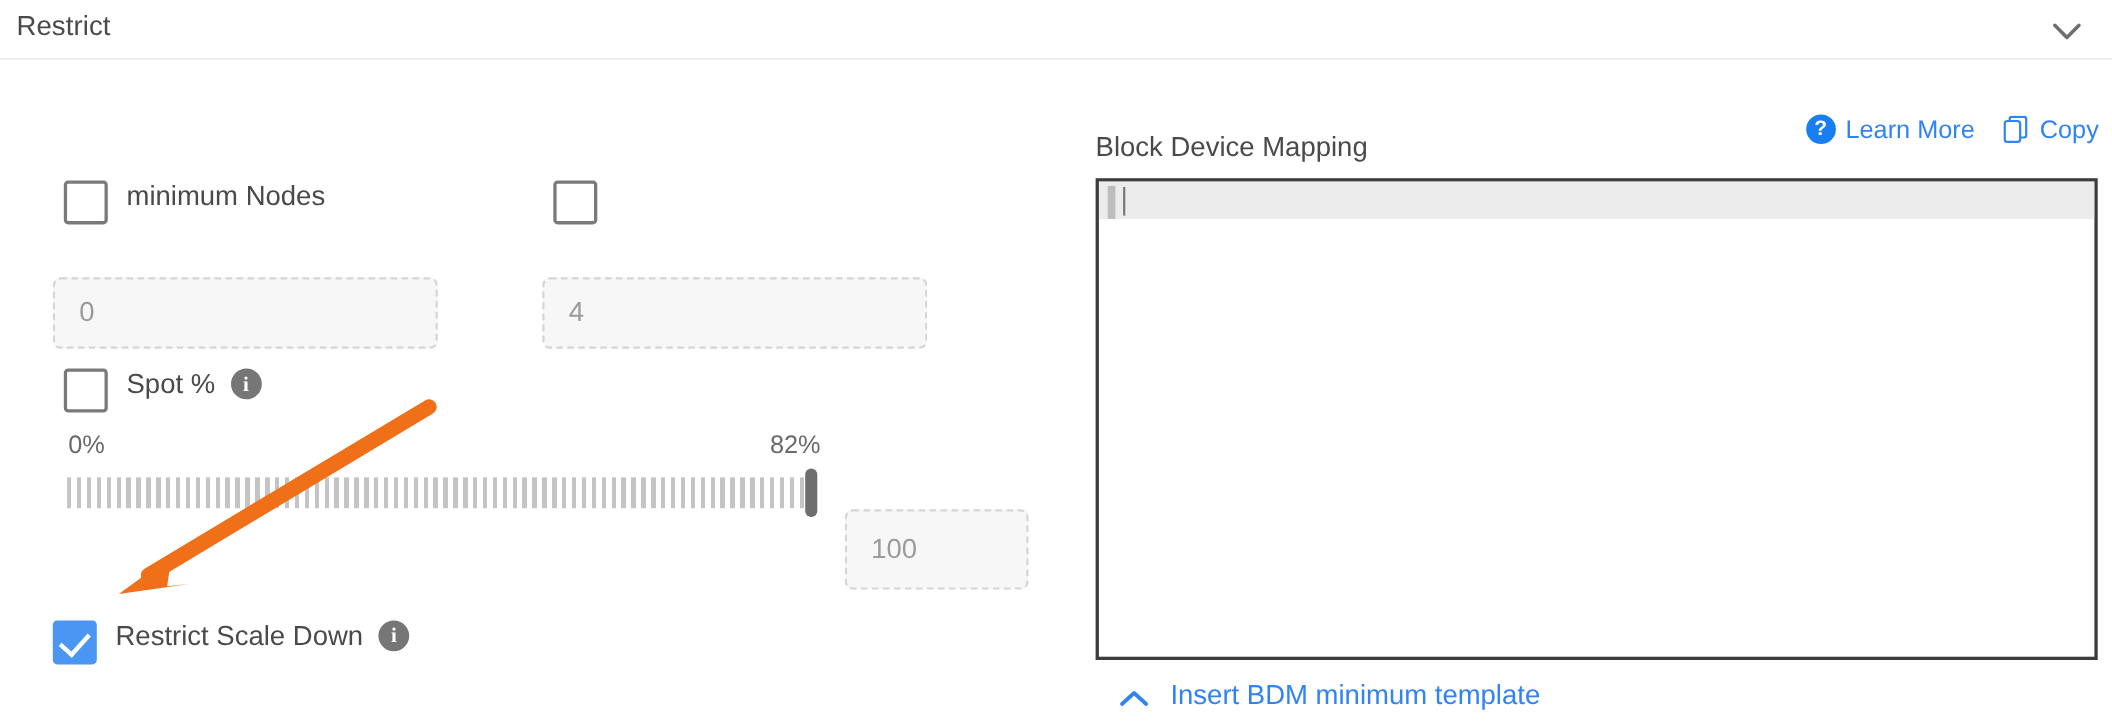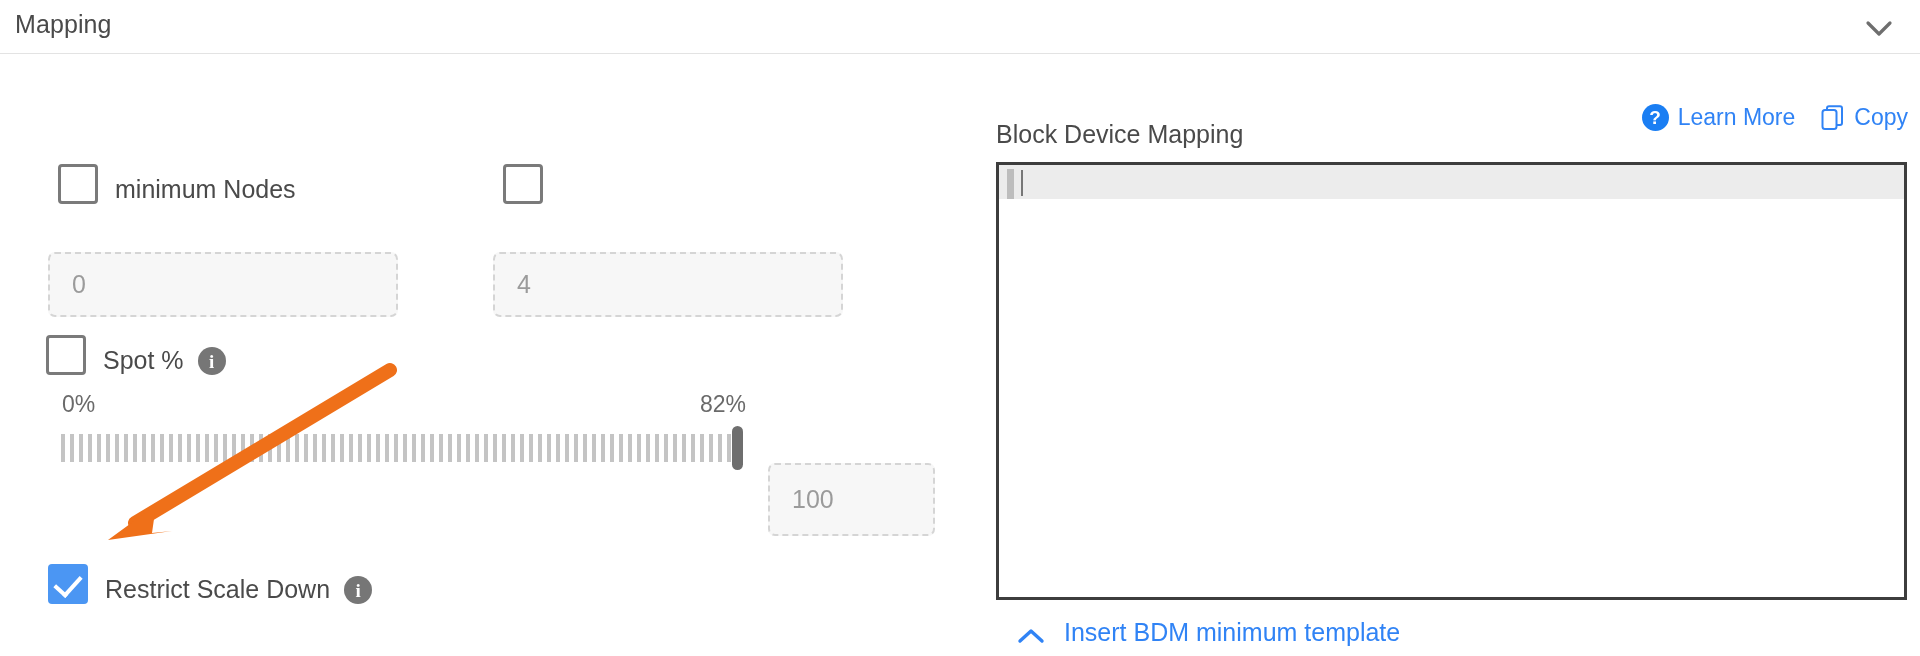--- a/index.html
+++ b/index.html
@@ -49,21 +49,21 @@
     position: absolute;
     left: 0;
     top: 54px;
     width: 980px;
     height: 602px;
   }
 
   .cb-row {
     position: absolute;
     display: flex;
-    align-items: flex-end;
+    align-items: flex-start;
   }
   .checkbox {
     width: 40px;
     height: 40px;
     box-sizing: border-box;
     border: 3px solid #7a7a7a;
     border-radius: 4px;
     background: #ffffff;
     cursor: pointer;
     flex: none;
@@ -275,42 +275,42 @@
     top: 355px;
     width: 370px;
     height: 200px;
     pointer-events: none;
   }
 </style>
 </head>
 <body>
 
 <div class="section-header">
-  <div class="section-title">Mapping</div>
+  <div class="section-title">Restrict</div>
   <div class="collapse-chevron">
     <svg viewBox="0 0 34 30" width="34" height="30" aria-hidden="true">
       <polyline points="6,10 17,21 28,10" fill="none" stroke="#6e6e6e" stroke-width="3.2" stroke-linecap="round" stroke-linejoin="round"></polyline>
     </svg>
   </div>
 </div>
 
 <div class="left-col">
 
   <div class="cb-row" style="left:58px; top:110px;">
     <div class="checkbox"></div>
     <div class="cb-label">minimum Nodes</div>
   </div>
   <input class="ghost-input" style="left: 48px; top: 198px; width: 350px; height: 65px;" placeholder="0">
 
   <div class="cb-row" style="left:503px; top:110px;">
     <div class="checkbox"></div>
   </div>
   <input class="ghost-input" style="left: 493px; top: 198px; width: 350px; height: 65px;" placeholder="4">
 
-  <div class="cb-row" style="left:46px; top:281px;">
+  <div class="cb-row" style="left:58px; top:281px;">
     <div class="checkbox"></div>
     <div class="cb-label">Spot %</div>
     <div class="info-icon">i</div>
   </div>
 
   <div class="slider-wrap">
     <div class="slider-scale">
       <span class="slider-min">0%</span>
       <span class="slider-max">82%</span>
     </div>

